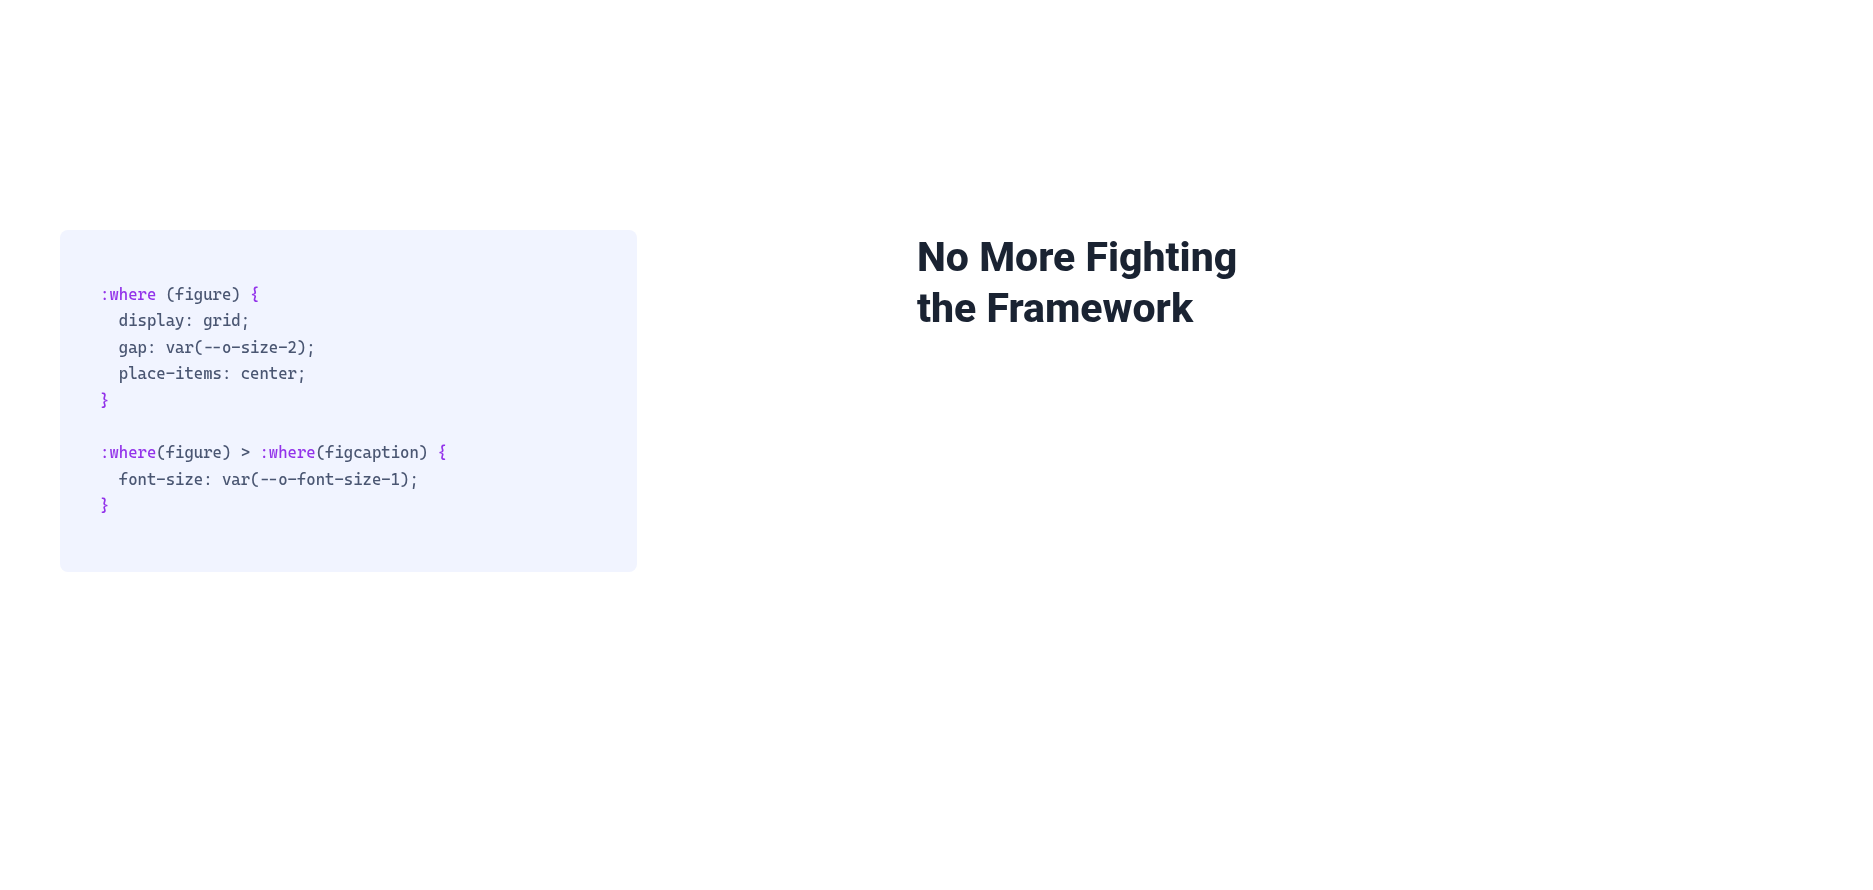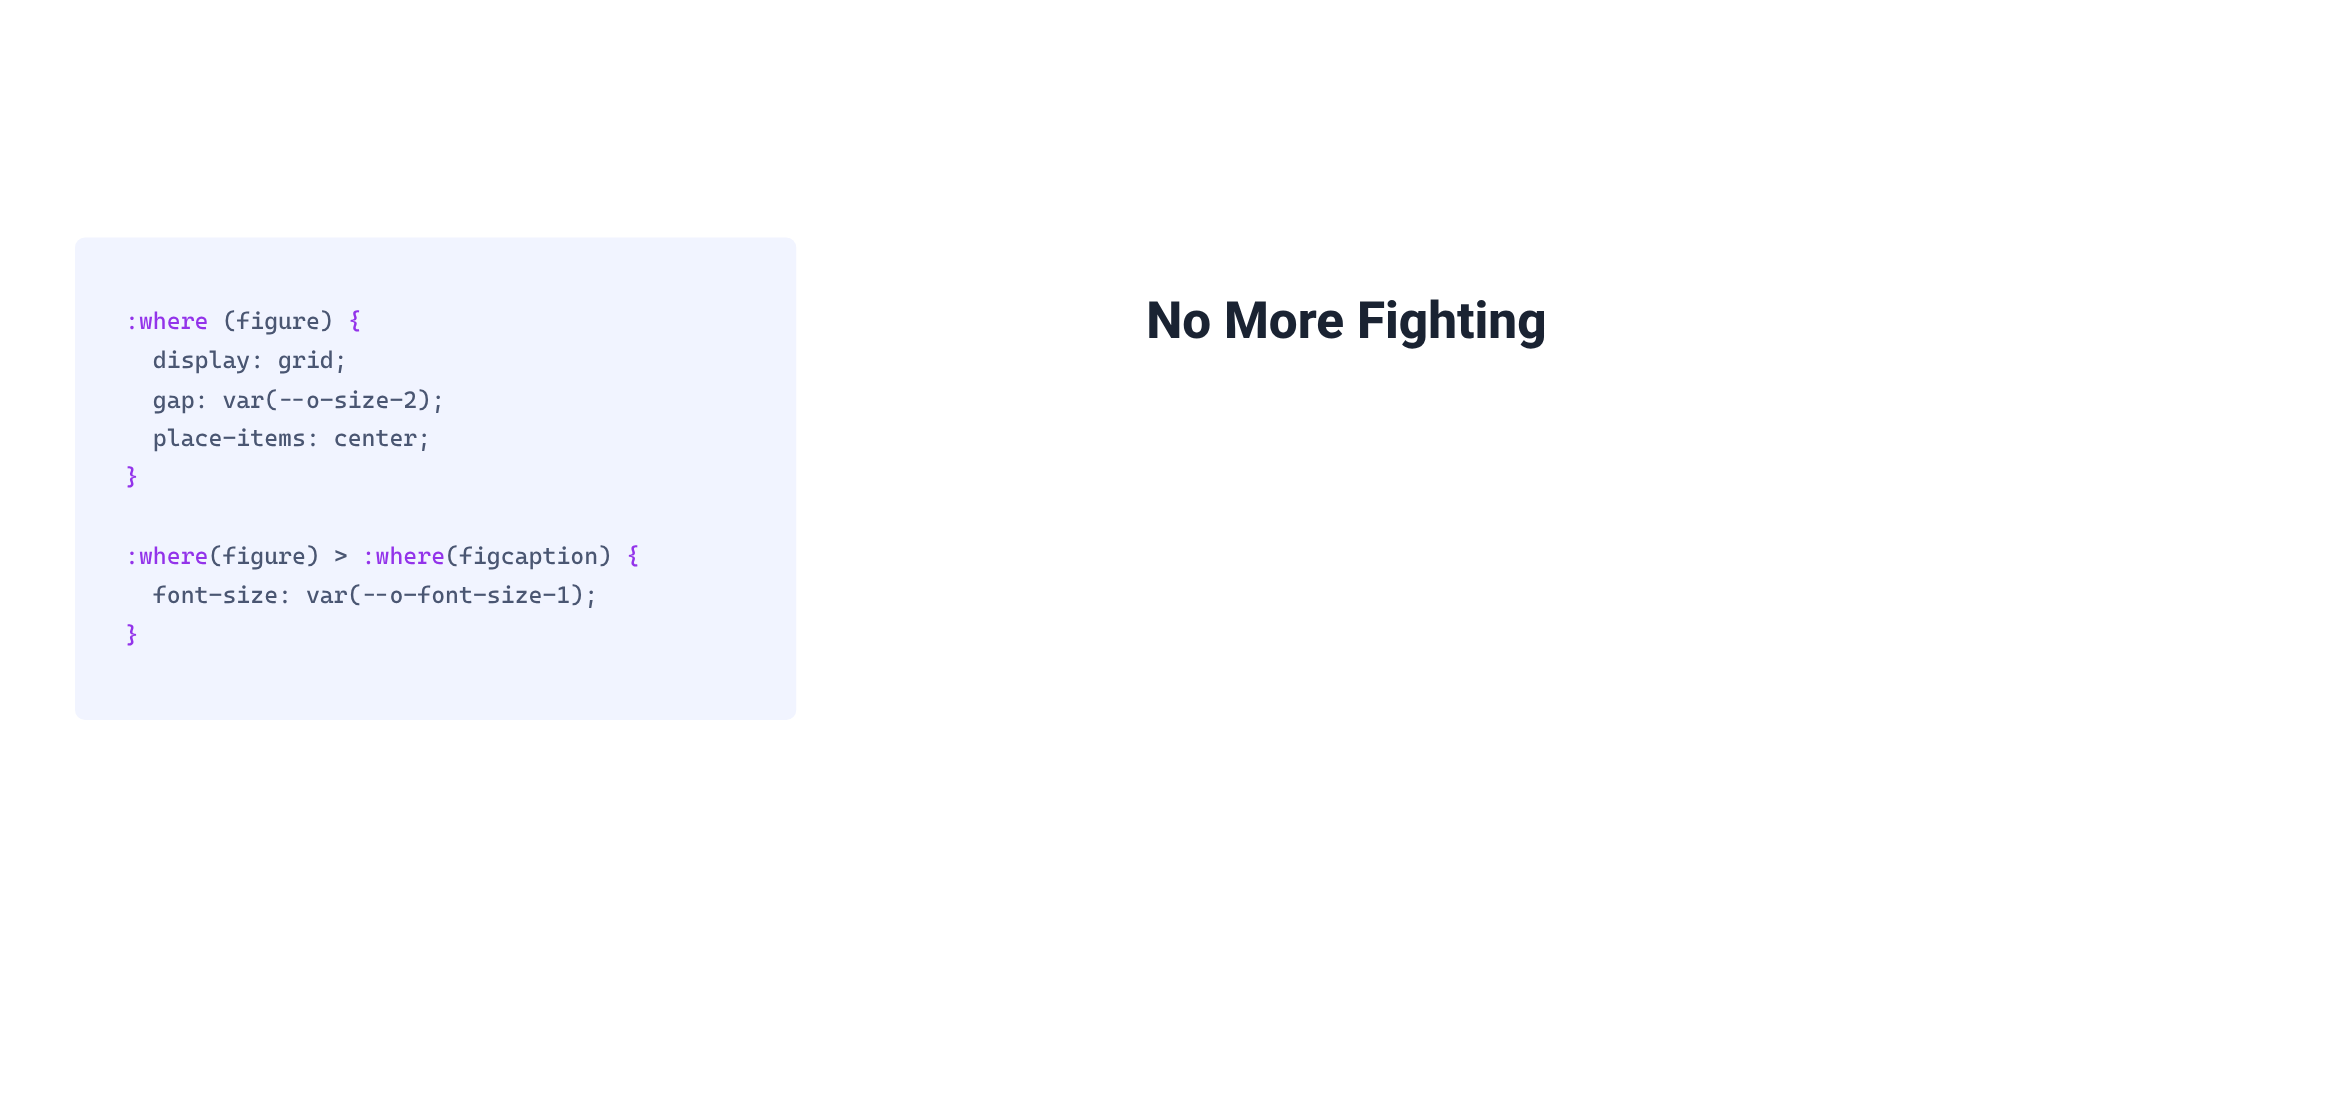--- a/index.html
+++ b/index.html
@@ -14,25 +14,25 @@
   display: flex;
   align-items: flex-start;
   padding: 120px 60px 0 60px;
   gap: 280px;
 }
 .code-block {
   background: #f1f4ff;
   border-radius: 8px;
   padding: 52px 40px;
   font-family: "SF Mono", Monaco, "Cascadia Code", "Roboto Mono", Consolas, monospace;
-  font-size: 19px;
+  font-size: 16px;
   line-height: 1.65;
   color: #4a5672;
   width: 577px;
-  margin-top: 70px;
+  margin-top: 110px;
   white-space: pre;
 }
 .tok-selector { color: #9333ea; }
 .tok-prop { color: #4a5672; }
 .tok-paren { color: #4a5672; }
 .tok-brace { color: #9333ea; }
 .text-column {
   position: relative;
   width: 560px;
   padding-top: 0;
@@ -76,15 +76,16 @@
 <span class="tok-prop">  place-items: center;</span>
 <span class="tok-brace">}</span>
 <span></span>
 <span class="tok-selector">:where</span><span class="tok-paren">(</span><span class="tok-prop">figure</span><span class="tok-paren">)</span><span class="tok-prop"> &gt; </span><span class="tok-selector">:where</span><span class="tok-paren">(</span><span class="tok-prop">figcaption</span><span class="tok-paren">)</span><span class="tok-brace"> {</span>
 <span class="tok-prop">  font-size: var(--o-font-size-1);</span>
 <span class="tok-brace">}</span></div>
 
   <div class="text-column">
     <h2 class="heading">
       <span>No More Fighting</span><br>
+      <span>the Framework</span>
     </h2>
   </div>
 </div>
 
 </body></html>

